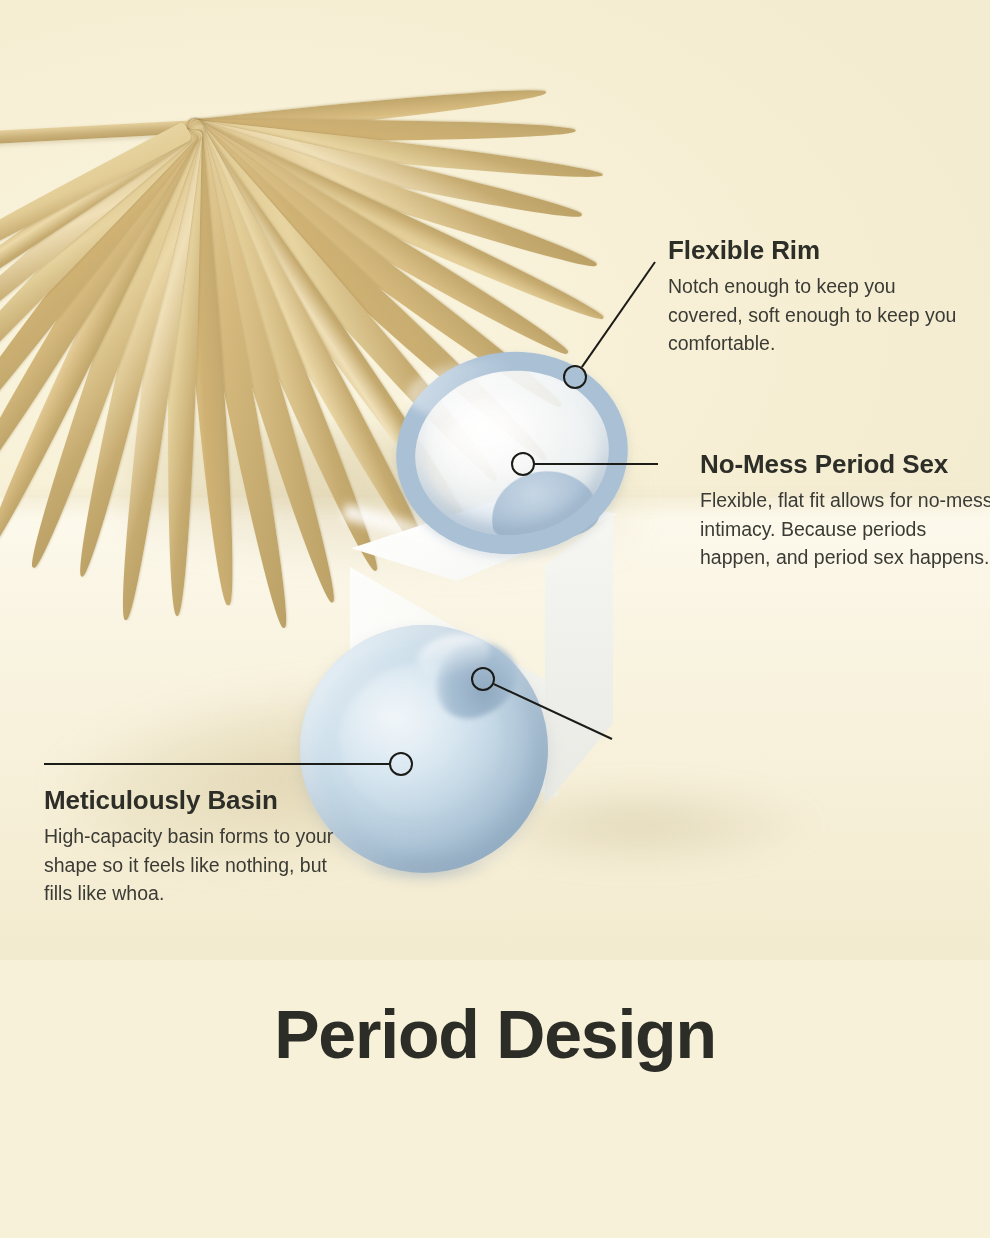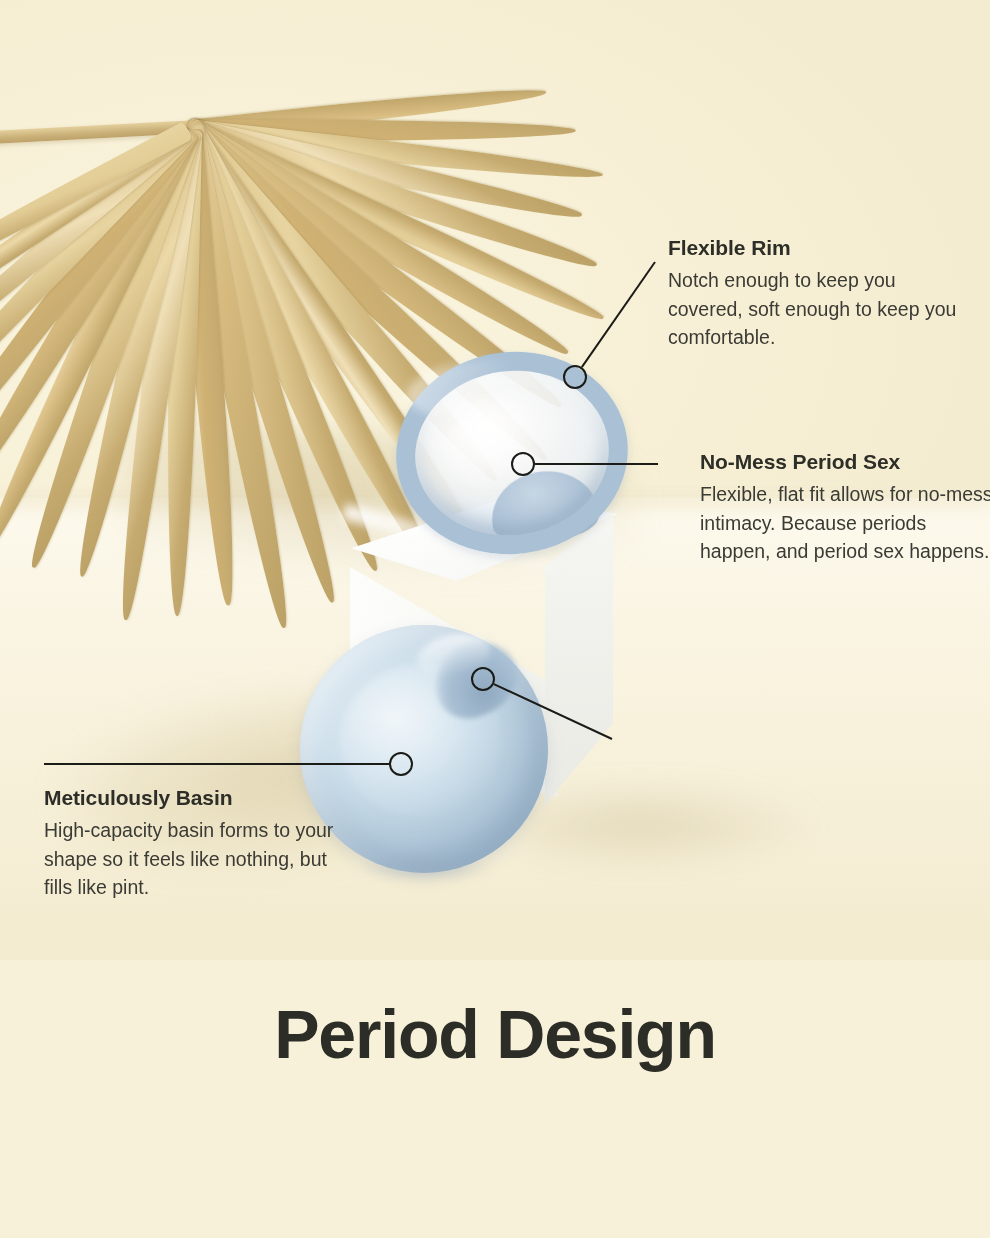--- a/index.html
+++ b/index.html
@@ -163,21 +163,21 @@
     filter:blur(4px);
   }
 
   
   .leaders{position:absolute;left:0;top:0;width:990px;height:960px;pointer-events:none;}
 
   
   .callout{position:absolute;}
   .callout h3{
     margin:0 0 6px 0;
-    font-size:21px;
+    font-size:26px;
     font-weight:700;
     letter-spacing:-.1px;
     color:#2e2e28;
     line-height:1.15;
   }
   .callout p{
     margin:0;
     font-size:19.5px;
     line-height:1.47;
     color:#3b3b35;
@@ -287,18 +287,18 @@
   </div>
 
   <div class="callout" id="callout-sex">
     <h3>No-Mess Period Sex</h3>
     <p>Flexible, flat fit allows for no-mess intimacy. Because periods happen, and period sex happens.</p>
   </div>
 
 
   <div class="callout" id="callout-basin">
     <h3>Meticulously Basin</h3>
-    <p>High-capacity basin forms to your shape so it feels like nothing, but fills like pint.</p>
+    <p>High-capacity basin forms to your shape so it feels like nothing, but fills like whoa.</p>
   </div>
 
   <div class="headline">Period Design</div>
 
 </div>
 
 </body></html>

